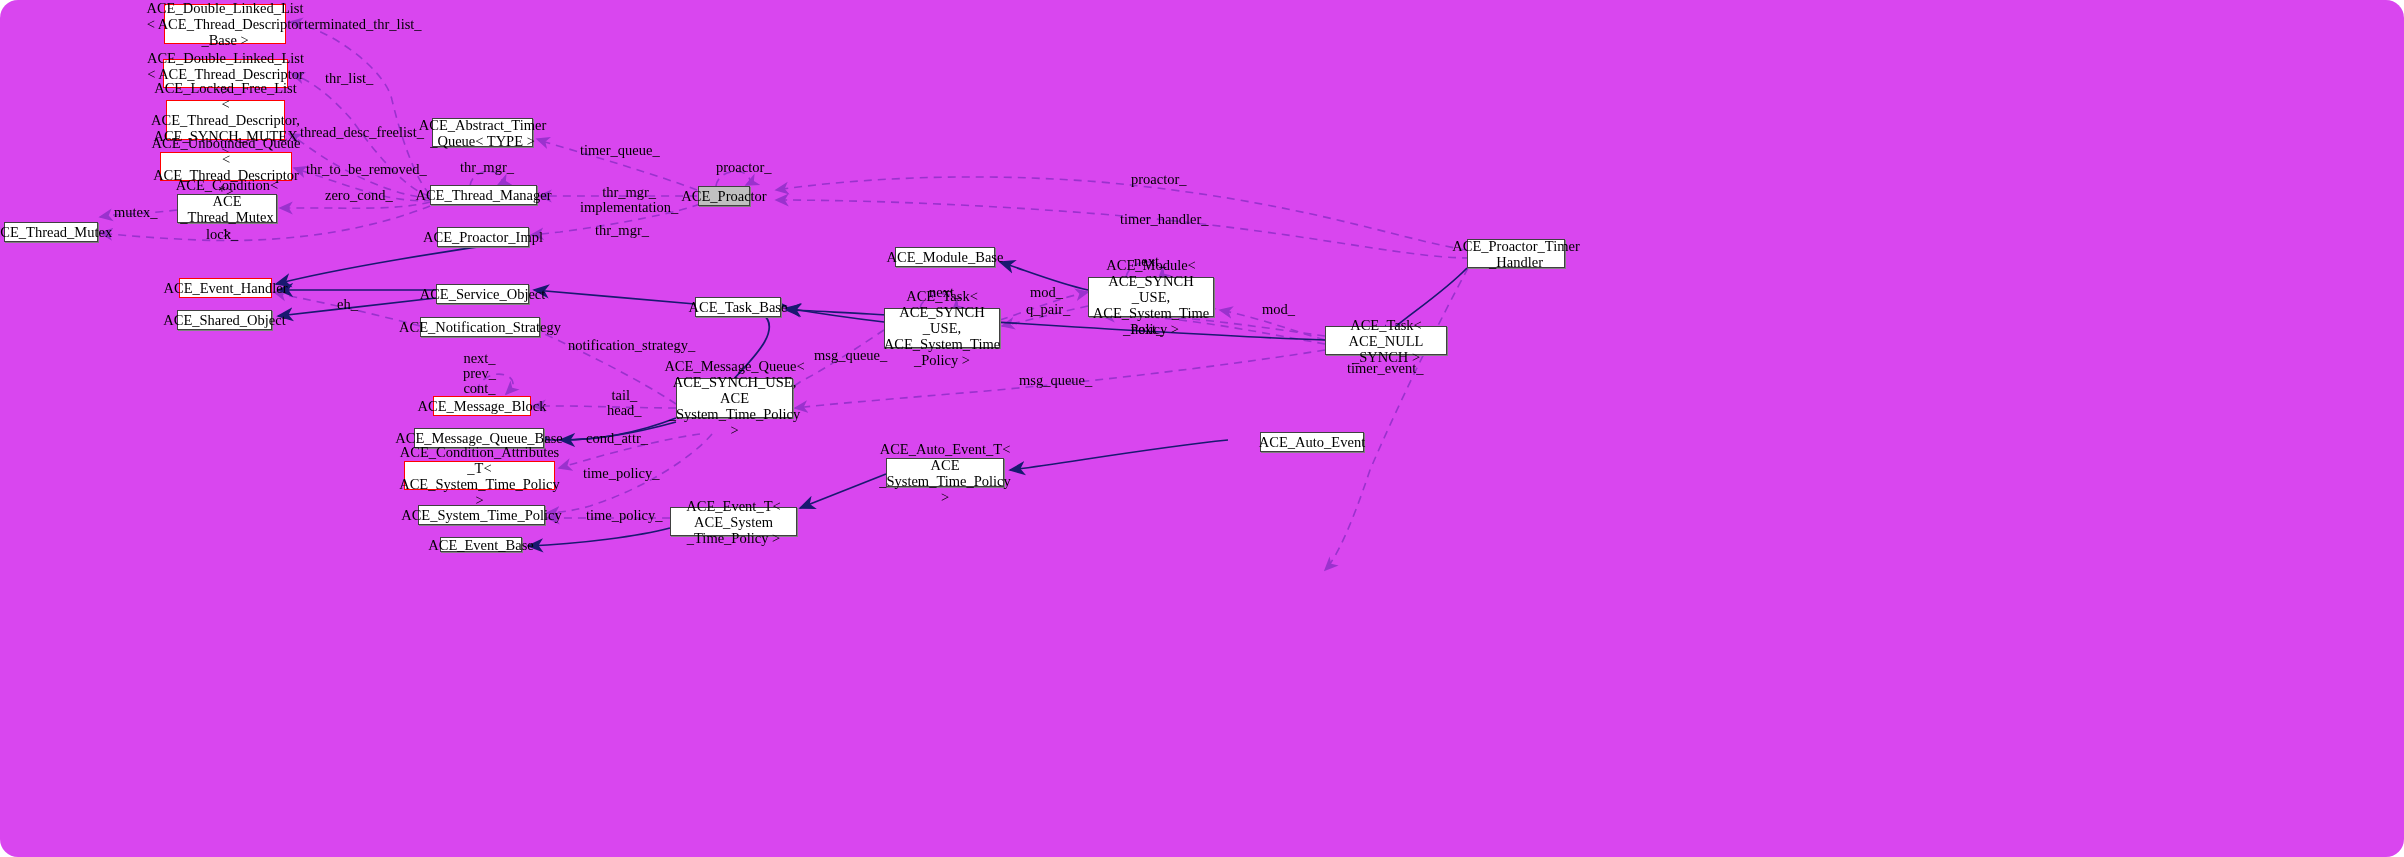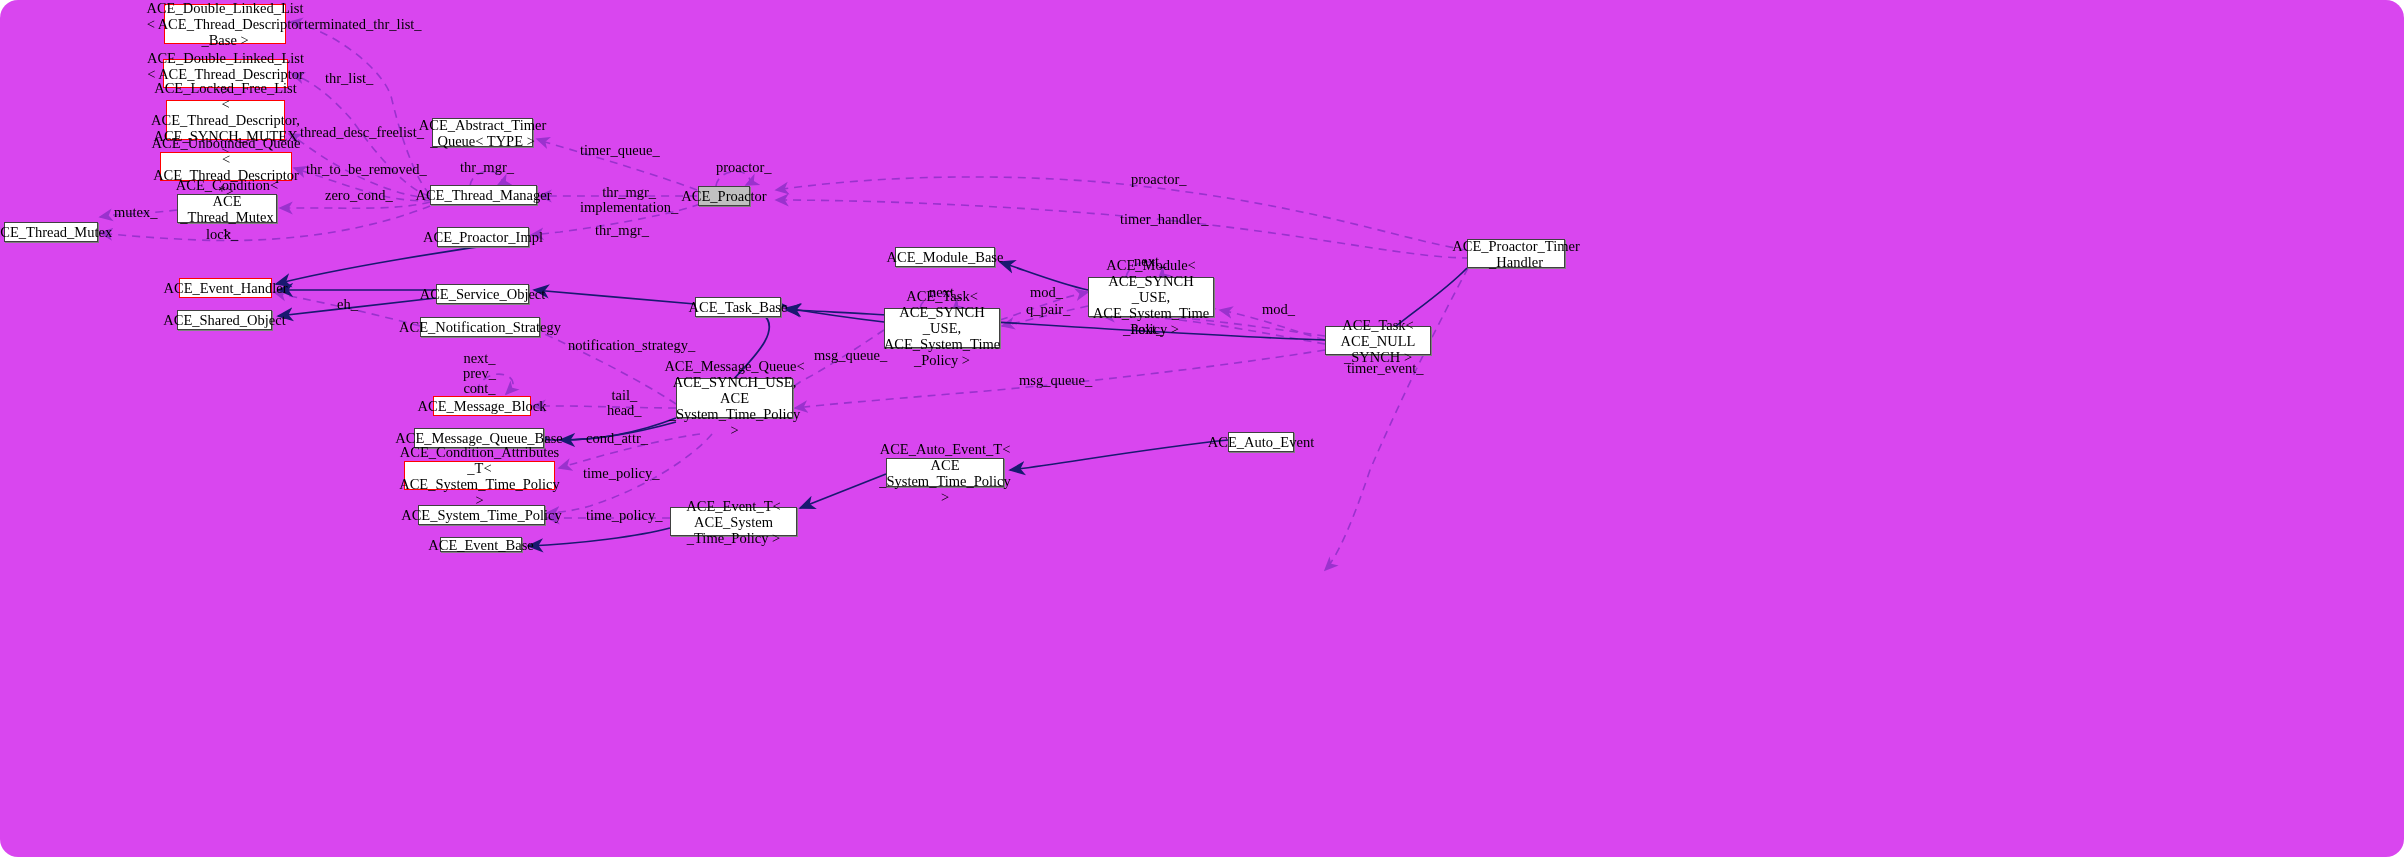--- a/index.html
+++ b/index.html
@@ -123,23 +123,23 @@
 _Time_Policy &gt;</div>
     <div class="node grey" style="left: 895px; top: 247px; width: 100px; height: 20px;">ACE_Module_Base</div>
     <div class="node grey" style="left: 884px; top: 308px; width: 116px; height: 40px;">ACE_Task&lt; ACE_SYNCH
 _USE, ACE_System_Time
 _Policy &gt;</div>
     <div class="node grey" style="left: 886px; top: 458px; width: 118px; height: 29px;">ACE_Auto_Event_T&lt; ACE
 _System_Time_Policy &gt;</div>
     <div class="node grey" style="left: 1088px; top: 277px; width: 126px; height: 40px;">ACE_Module&lt; ACE_SYNCH
 _USE, ACE_System_Time
 _Policy &gt;</div>
-    <div class="node grey" style="left: 1325px; top: 326px; width: 106px; height: 29px;">ACE_Task&lt; ACE_NULL
+    <div class="node grey" style="left: 1325px; top: 326px; width: 122px; height: 29px;">ACE_Task&lt; ACE_NULL
 _SYNCH &gt;</div>
-    <div class="node grey" style="left: 1228px; top: 432px; width: 66px; height: 20px;">ACE_Auto_Event</div>
+    <div class="node grey" style="left: 1260px; top: 432px; width: 104px; height: 20px;">ACE_Auto_Event</div>
     <div class="node grey" style="left: 1467px; top: 239px; width: 98px; height: 29px;">ACE_Proactor_Timer
 _Handler</div>
     <div class="elabel" style="left: 304px; top: 17px;">terminated_thr_list_</div>
     <div class="elabel" style="left: 325px; top: 71px;">thr_list_</div>
     <div class="elabel" style="left: 300px; top: 125px;">thread_desc_freelist_</div>
     <div class="elabel" style="left: 306px; top: 162px;">thr_to_be_removed_</div>
     <div class="elabel" style="left: 325px; top: 188px; text-align: right;">zero_cond_</div>
     <div class="elabel" style="left: 114px; top: 205px;">mutex_</div>
     <div class="elabel" style="left: 206px; top: 227px;">lock_</div>
     <div class="elabel" style="left: 460px; top: 160px;">thr_mgr_</div>

